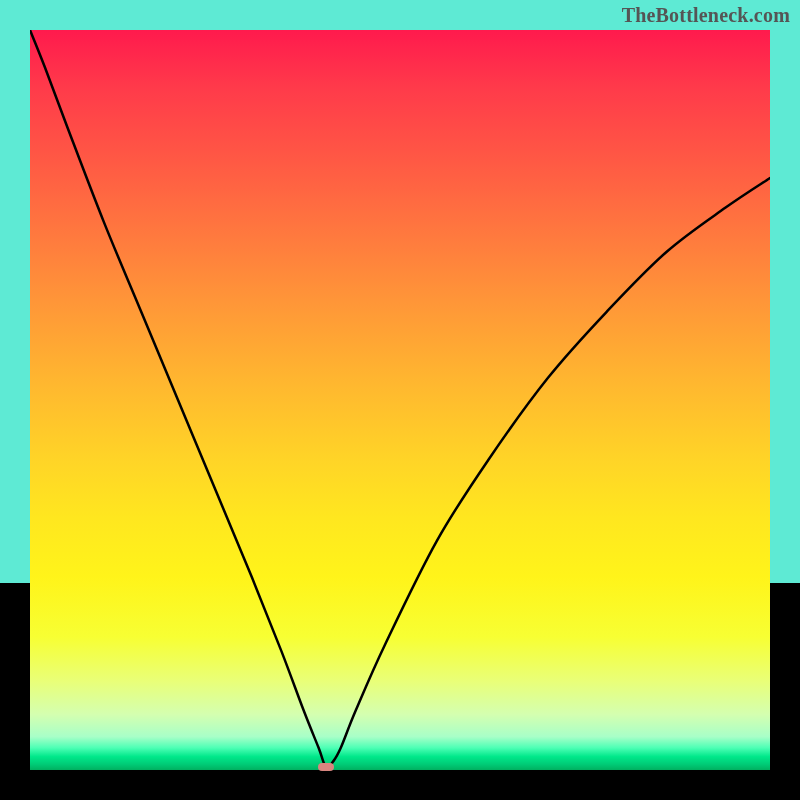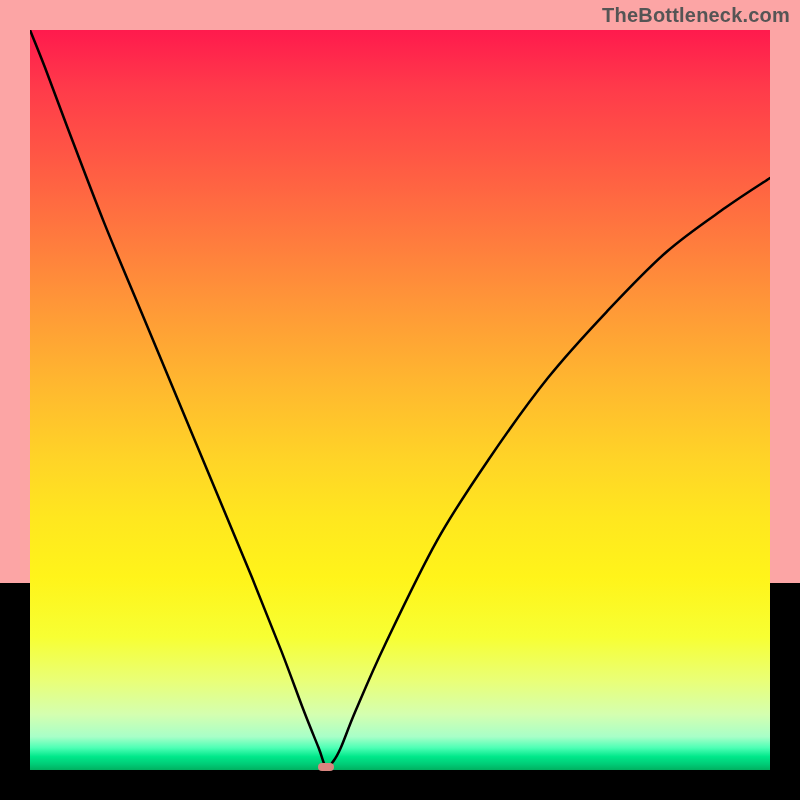--- a/index.html
+++ b/index.html
@@ -8,21 +8,22 @@
     width: 800px;
     height: 800px;
     overflow: hidden;
     background: #000;
     font-family: Arial, Helvetica, sans-serif;
   }
   .frame {
     position: relative;
     width: 800px;
     height: 583px;
-    background: #fca5a5;
+    background: #5eead4;
+    font-family: Liberation Serif, serif;
   }
   .watermark {
     position: absolute;
     top: 4px;
     right: 10px;
     color: #555;
     font-size: 20px;
     font-weight: 600;
     letter-spacing: 0.2px;
     z-index: 10;

